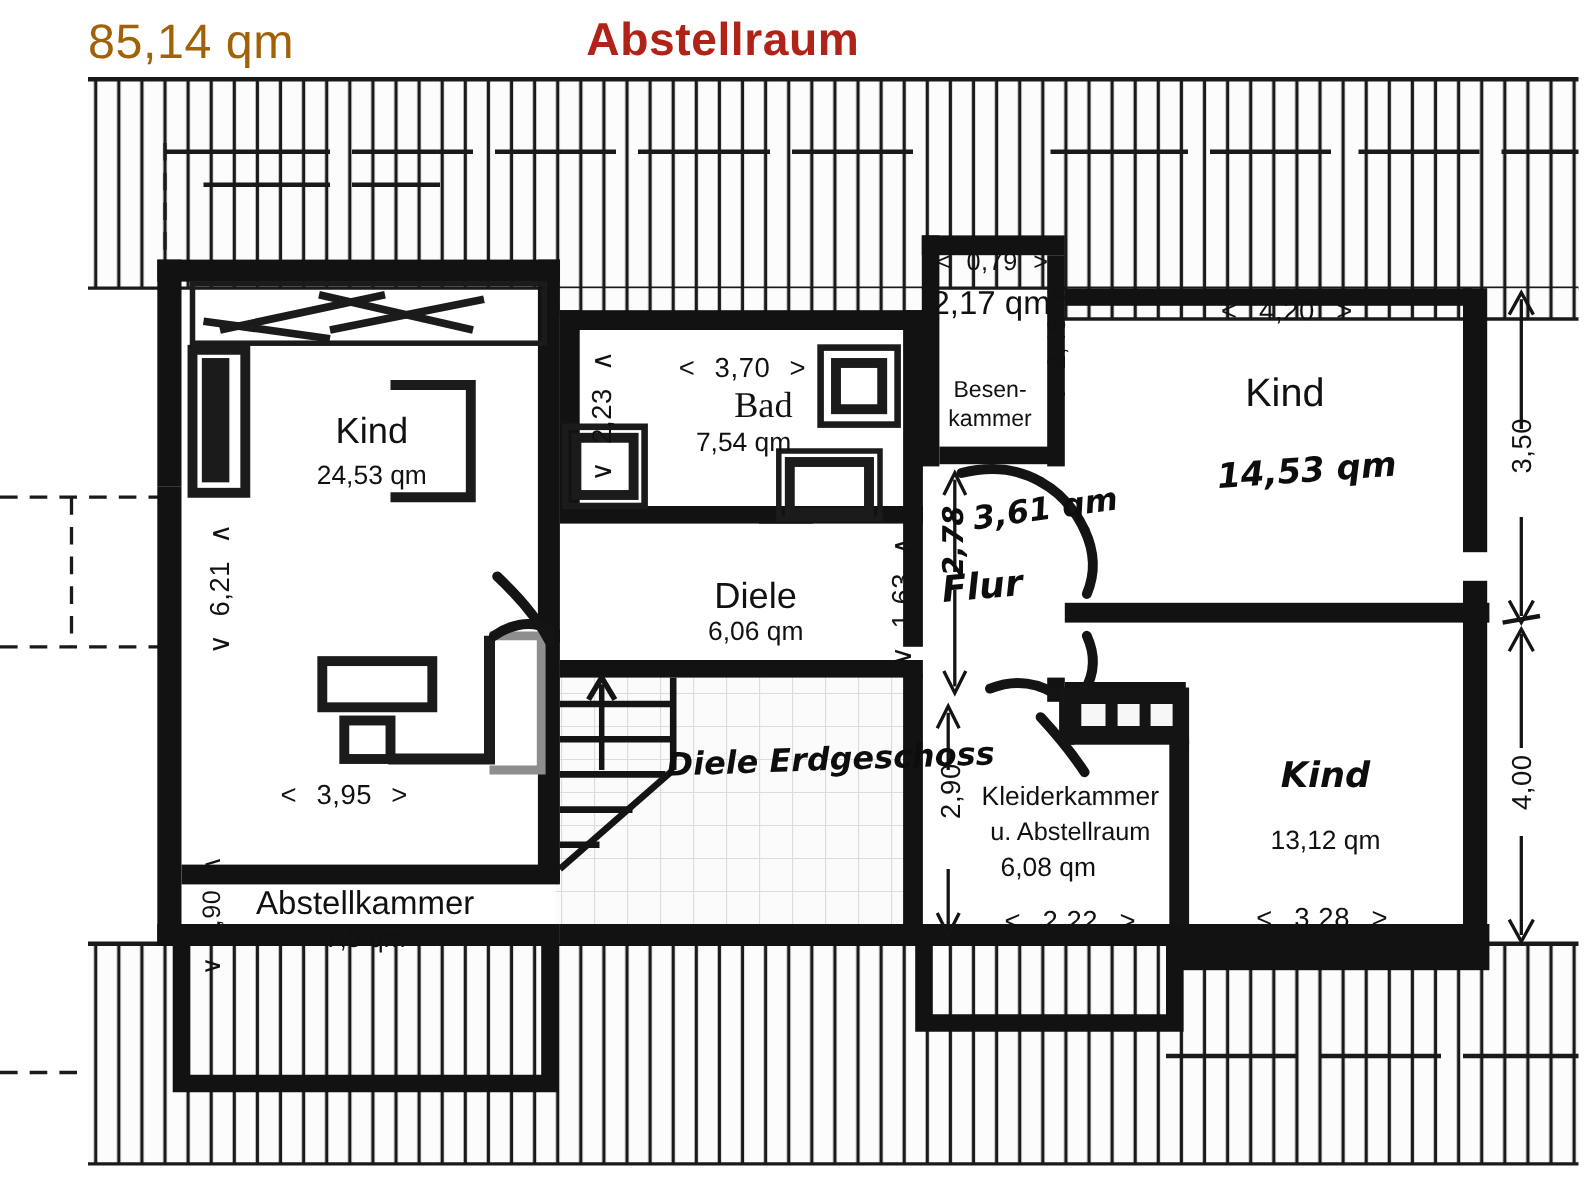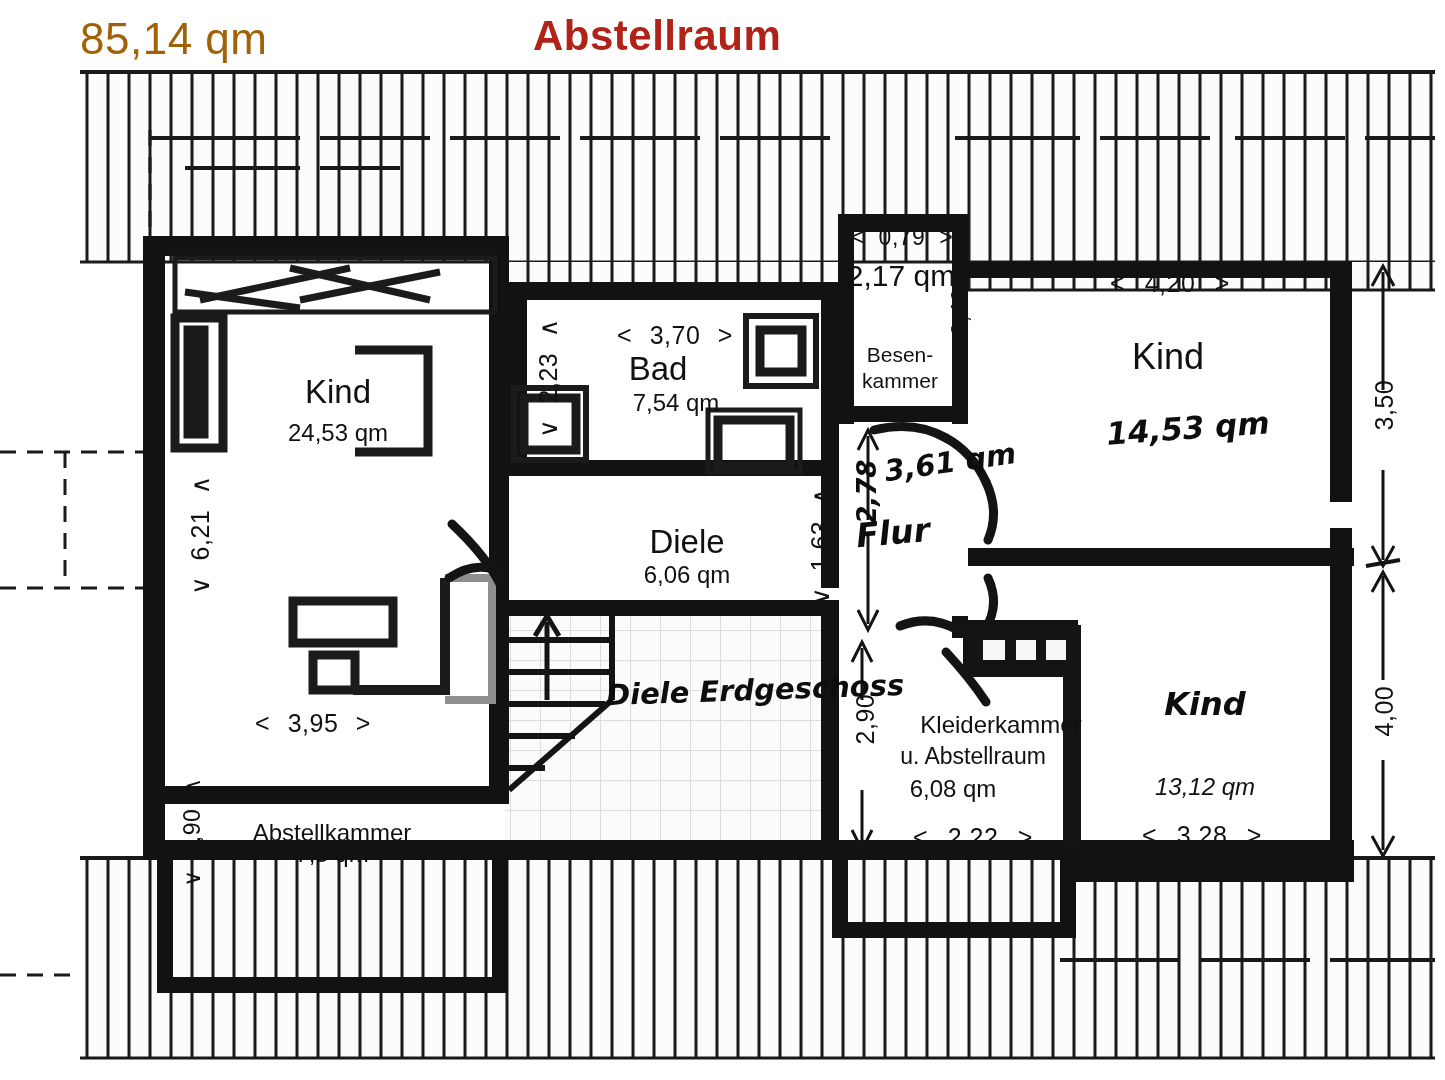--- a/index.html
+++ b/index.html
@@ -270,44 +270,44 @@
     <path d="M 852 830 L 862 850 L 872 830"></path>
   </g>
 </svg>
 
 <div id="title-area">85,14 qm</div>
 <div id="title-floor">Abstellraum</div>
 
 <div class="lbl room-name" style="left:283px; top:375px; width:110px;">Kind</div>
 <div class="lbl room-area" style="left:273px; top:420px; width:130px;">24,53 qm</div>
 
-<div class="lbl room-name" style="left:619px; top:352px; width:78px;">Bad</div>
+<div class="lbl room-name" style="left:655px; top:352px; width:78px;font-family:Liberation Serif, serif;">Bad</div>
 <div class="lbl room-area" style="left:609px; top:390px; width:134px;">7,54 qm</div>
 
 <div class="lbl room-name" style="left:612px; top:525px; width:150px;">Diele</div>
 <div class="lbl room-area" style="left:620px; top:562px; width:134px;">6,06 qm</div>
 
 <div class="lbl" style="left:846px; top:260px; width:110px; font-size:30px;">2,17 qm</div>
 <div class="lbl" style="left:852px; top:344px; width:96px; font-size:21px;">Besen-</div>
 <div class="lbl" style="left:852px; top:370px; width:96px; font-size:21px;">kammer</div>
 
 <div class="lbl room-name" style="left:1113px; top:338px; width:110px; font-size:36px;">Kind</div>
 <div class="lbl hand" style="left:1098px; top:412px; width:180px; font-size:31px; transform:rotate(-4deg);">14,53 qm</div>
 
 <div class="lbl hand" style="left:845px; top:516px; width:96px; font-size:33px; transform:rotate(-5deg);">Flur</div>
 <div class="lbl hand" style="left:884px; top:448px; width:120px; font-size:29px; transform:rotate(-8deg);">3,61 qm</div>
 
-<div class="lbl" style="left:908px; top:712px; width:186px; font-size:24px;">Kleiderkammer</div>
+<div class="lbl" style="left:880px; top:712px; width:186px; font-size:24px;">Kleiderkammer</div>
 <div class="lbl" style="left:880px; top:744px; width:186px; font-size:23px;">u. Abstellraum</div>
 <div class="lbl" style="left:860px; top:776px; width:186px; font-size:24px;">6,08 qm</div>
 
 <div class="lbl hand" style="left:1145px; top:688px; width:120px; font-size:32px;">Kind</div>
-<div class="lbl room-area" style="left:1135px; top:774px; width:140px;font-style:italic;">13,12 qm</div>
-
-<div class="lbl room-name" style="left:212px; top:806px; width:240px; font-size:24px;margin-top:14px;">Abstellkammer</div>
+<div class="lbl room-area" style="left:1135px; top:752px; width:140px;">13,12 qm</div>
+
+<div class="lbl room-name" style="left:212px; top:806px; width:240px; font-size:30px;">Abstellkammer</div>
 <div class="lbl room-area" style="left:262px; top:841px; width:140px;">7,5 qm</div>
 
 <div class="lbl hand" style="left:606px; top:676px; width:240px; font-size:29px; transform:rotate(-2deg);">Diele Erdgeschoss</div>
 
 <div class="lbl dim" style="left:600px; top:322px; width:150px;">
   <span>&lt;</span>
   <span style="margin:0 10px;">3,70</span>
   <span>&gt;</span>
 </div>
 

